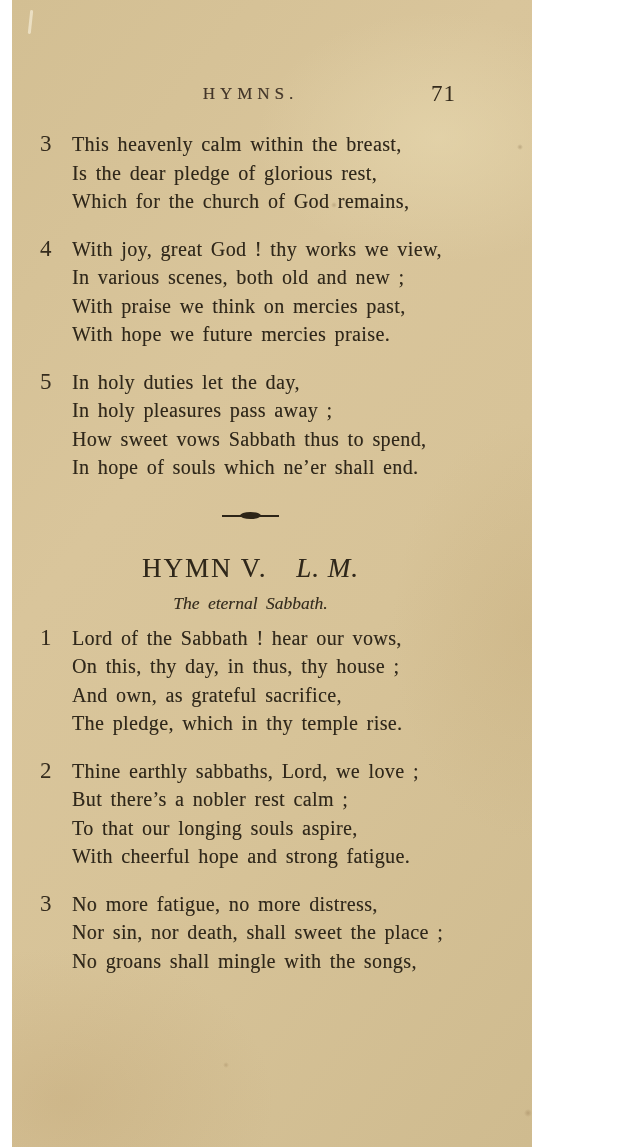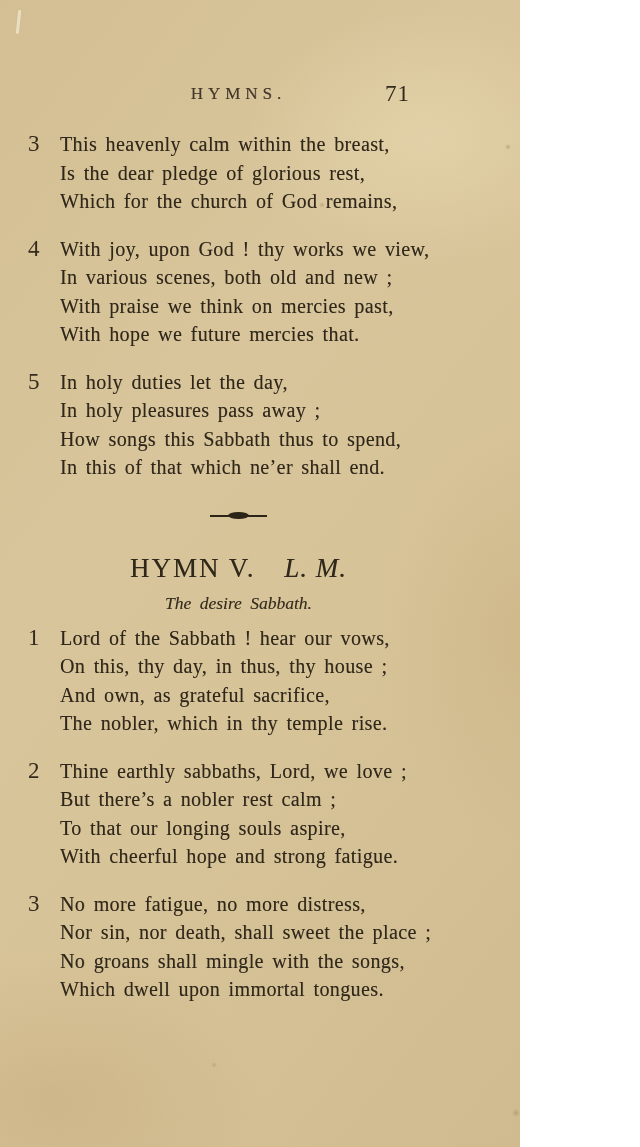--- a/index.html
+++ b/index.html
@@ -17,20 +17,21 @@
     overflow: hidden;
     background:
       radial-gradient(ellipse 260px 180px at 82% 12%, rgba(233,219,178,0.55), rgba(233,219,178,0) 70%),
       radial-gradient(ellipse 300px 220px at 10% 96%, rgba(186,156,107,0.30), rgba(186,156,107,0) 70%),
       radial-gradient(ellipse 200px 300px at 100% 55%, rgba(198,172,122,0.35), rgba(198,172,122,0) 70%),
       radial-gradient(circle 3px at 508px 147px, rgba(120,95,60,0.5), rgba(120,95,60,0) 100%),
       radial-gradient(circle 3px at 322px 205px, rgba(120,95,60,0.35), rgba(120,95,60,0) 100%),
       radial-gradient(circle 4px at 516px 1113px, rgba(140,110,70,0.35), rgba(140,110,70,0) 100%),
       radial-gradient(circle 3px at 214px 1065px, rgba(140,110,70,0.3), rgba(140,110,70,0) 100%),
       linear-gradient(128deg, #d3bf93 0%, #d9c59b 35%, #d7c398 60%, #cfbb8f 100%);
+    margin-left: 12px;
   }
   .scratch {
     position: absolute; left: 17px; top: 10px;
     width: 3px; height: 24px;
     background: rgba(240,230,205,0.8);
     transform: rotate(6deg);
     border-radius: 2px;
   }
   
   .running-header {
@@ -40,21 +41,21 @@
     margin-bottom: 24px;
   }
   .running-title {
     font-size: 17px;
     letter-spacing: 5px;
     color: #43362a;
     text-shadow: 0.3px 0.3px 0.6px rgba(60,48,32,0.4);
   }
   .page-number {
     position: absolute;
-    right: 40px; top: -3px;
+    right: 6px; top: -3px;
     font-size: 23px;
     color: #332a1c;
     letter-spacing: 1px;
   }
   
   .stanza {
     position: relative;
     padding-left: 33px;
     margin-bottom: 19px;
   }
@@ -134,62 +135,61 @@
 
   <section>
     <div class="stanza">
       <span class="stanza-num">3</span>
       <div class="verse-line">This heavenly calm within the breast,</div>
       <div class="verse-line">Is the dear pledge of glorious rest,</div>
       <div class="verse-line">Which for the church of God remains,</div>
     </div>
     <div class="stanza">
       <span class="stanza-num">4</span>
-      <div class="verse-line">With joy, upon God ! thy works we view,</div>
+      <div class="verse-line">With joy, great God ! thy works we view,</div>
       <div class="verse-line">In various scenes, both old and new ;</div>
       <div class="verse-line">With praise we think on mercies past,</div>
-      <div class="verse-line">With hope we future mercies that.</div>
+      <div class="verse-line">With hope we future mercies praise.</div>
     </div>
     <div class="stanza">
       <span class="stanza-num">5</span>
       <div class="verse-line">In holy duties let the day,</div>
       <div class="verse-line">In holy pleasures pass away ;</div>
-      <div class="verse-line">How songs this Sabbath thus to spend,</div>
-      <div class="verse-line">In this of that which ne’er shall end.</div>
+      <div class="verse-line">How sweet vows Sabbath thus to spend,</div>
+      <div class="verse-line">In hope of souls which ne’er shall end.</div>
     </div>
   </section>
 
   <div class="divider">
     <span class="rule"></span>
     <span class="lens"></span>
     <span class="rule"></span>
   </div>
 
   <section>
     <h2 class="hymn-heading">
       <span class="title">HYMN V.</span>
       <span class="meter">L. M.</span>
     </h2>
-    <p class="hymn-subtitle">The desire Sabbath.</p>
+    <p class="hymn-subtitle">The eternal Sabbath.</p>
 
     <div class="stanza">
       <span class="stanza-num">1</span>
       <div class="verse-line">Lord of the Sabbath ! hear our vows,</div>
       <div class="verse-line">On this, thy day, in thus, thy house ;</div>
       <div class="verse-line">And own, as grateful sacrifice,</div>
-      <div class="verse-line">The nobler, which in thy temple rise.</div>
+      <div class="verse-line">The pledge, which in thy temple rise.</div>
     </div>
     <div class="stanza">
       <span class="stanza-num">2</span>
       <div class="verse-line">Thine earthly sabbaths, Lord, we love ;</div>
       <div class="verse-line">But there’s a nobler rest calm ;</div>
       <div class="verse-line">To that our longing souls aspire,</div>
       <div class="verse-line">With cheerful hope and strong fatigue.</div>
     </div>
     <div class="stanza">
       <span class="stanza-num">3</span>
       <div class="verse-line">No more fatigue, no more distress,</div>
       <div class="verse-line">Nor sin, nor death, shall sweet the place ;</div>
       <div class="verse-line">No groans shall mingle with the songs,</div>
-      <div class="verse-line">Which dwell upon immortal tongues.</div>
     </div>
   </section>
 </div>
 
 </body></html>

